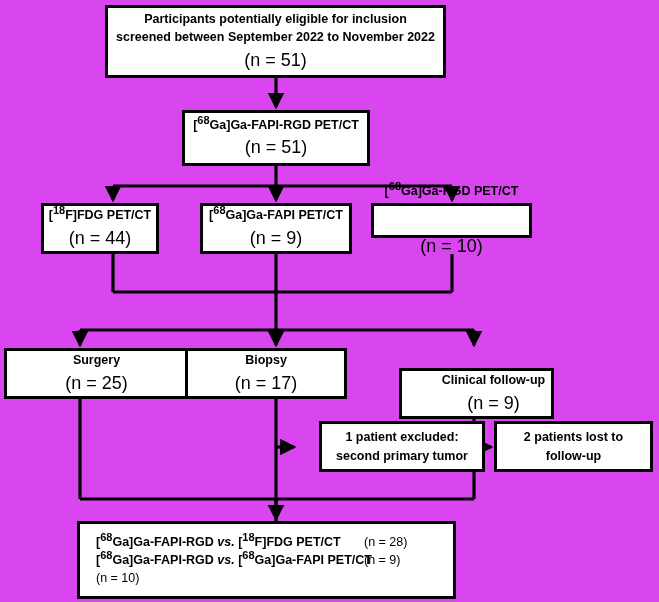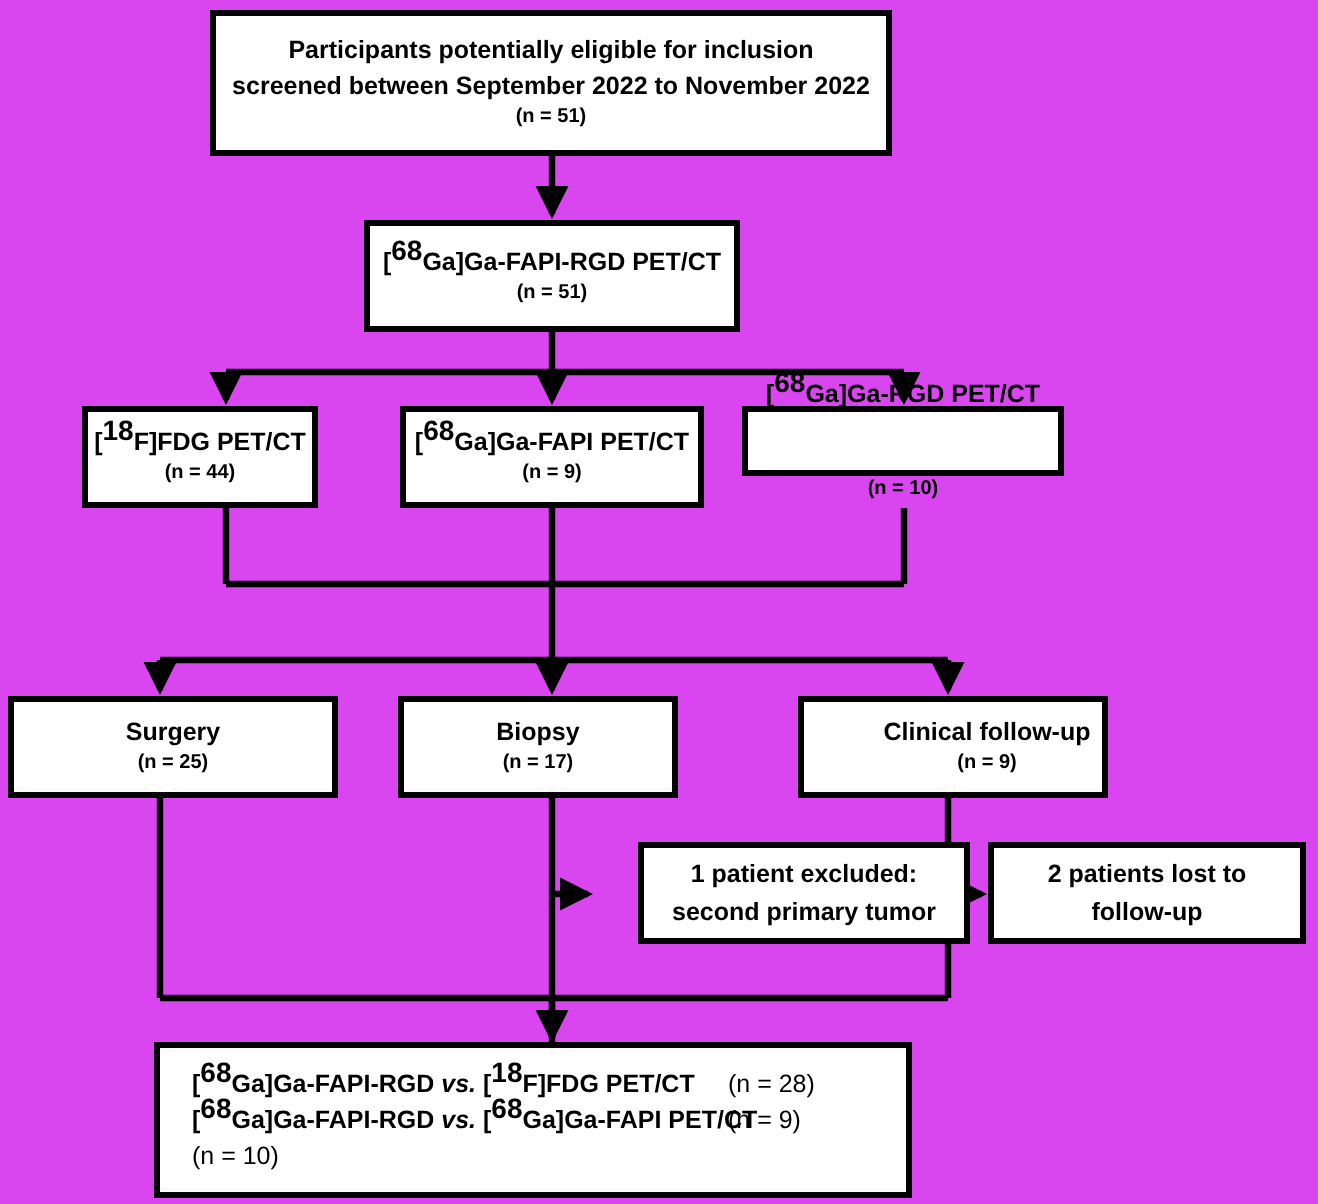--- a/index.html
+++ b/index.html
@@ -34,42 +34,42 @@
     color:#000000;
     z-index:2;
   }
   .line1{
     font-size:12.5px;
     font-weight:bold;
     line-height:1.45;
     white-space:nowrap;
   }
   .line2{
-    font-size:10px;
-    font-weight:bold;
+    font-size:18px;
+    font-weight:normal;
     line-height:1.45;
     white-space:nowrap;
   }
   .sup{
-    font-size:14px;
+    font-size:11px;
     vertical-align:super;
     line-height:0;
   }
   .vs{
     font-style:italic;
   }
   
   #box-screened   { left:105px; top:5px;   width:341px; height:73px; }
   #box-fapi-rgd   { left:182px; top:110px; width:188px; height:56px; }
   #box-fdg        { left:41px;  top:203px; width:118px; height:51px; }
   #box-fapi       { left:200px; top:203px; width:152px; height:51px; }
   #box-rgd        { left:371px; top:203px; width:161px; height:35px;gap:32px; }
-  #box-surgery    { left:4px;   top:348px; width:165px; height:51px; }
-  #box-biopsy     { left:199px; top:348px; width:140px; height:51px; }
-  #box-followup   { left:399px; top:348px; width:155px; height:51px;padding-left:34px; }
+  #box-surgery    { left:4px;   top:348px; width:185px; height:51px; }
+  #box-biopsy     { left:185px; top:348px; width:162px; height:51px; }
+  #box-followup   { left:399px; top:368px; width:155px; height:51px;padding-left:34px; }
   #box-excluded   { left:297px; top:421px; width:166px; height:51px;margin-left:22px; }
   #box-lost       { left:494px; top:421px; width:159px; height:51px; }
   #box-results    { left:77px;  top:521px; width:379px; height:78px;
                     align-items:stretch; justify-content:center; padding:6px 0; }
 
   .result-row{
     display:flex;
     align-items:baseline;
     padding:2px 0 2px 16px;
   }

